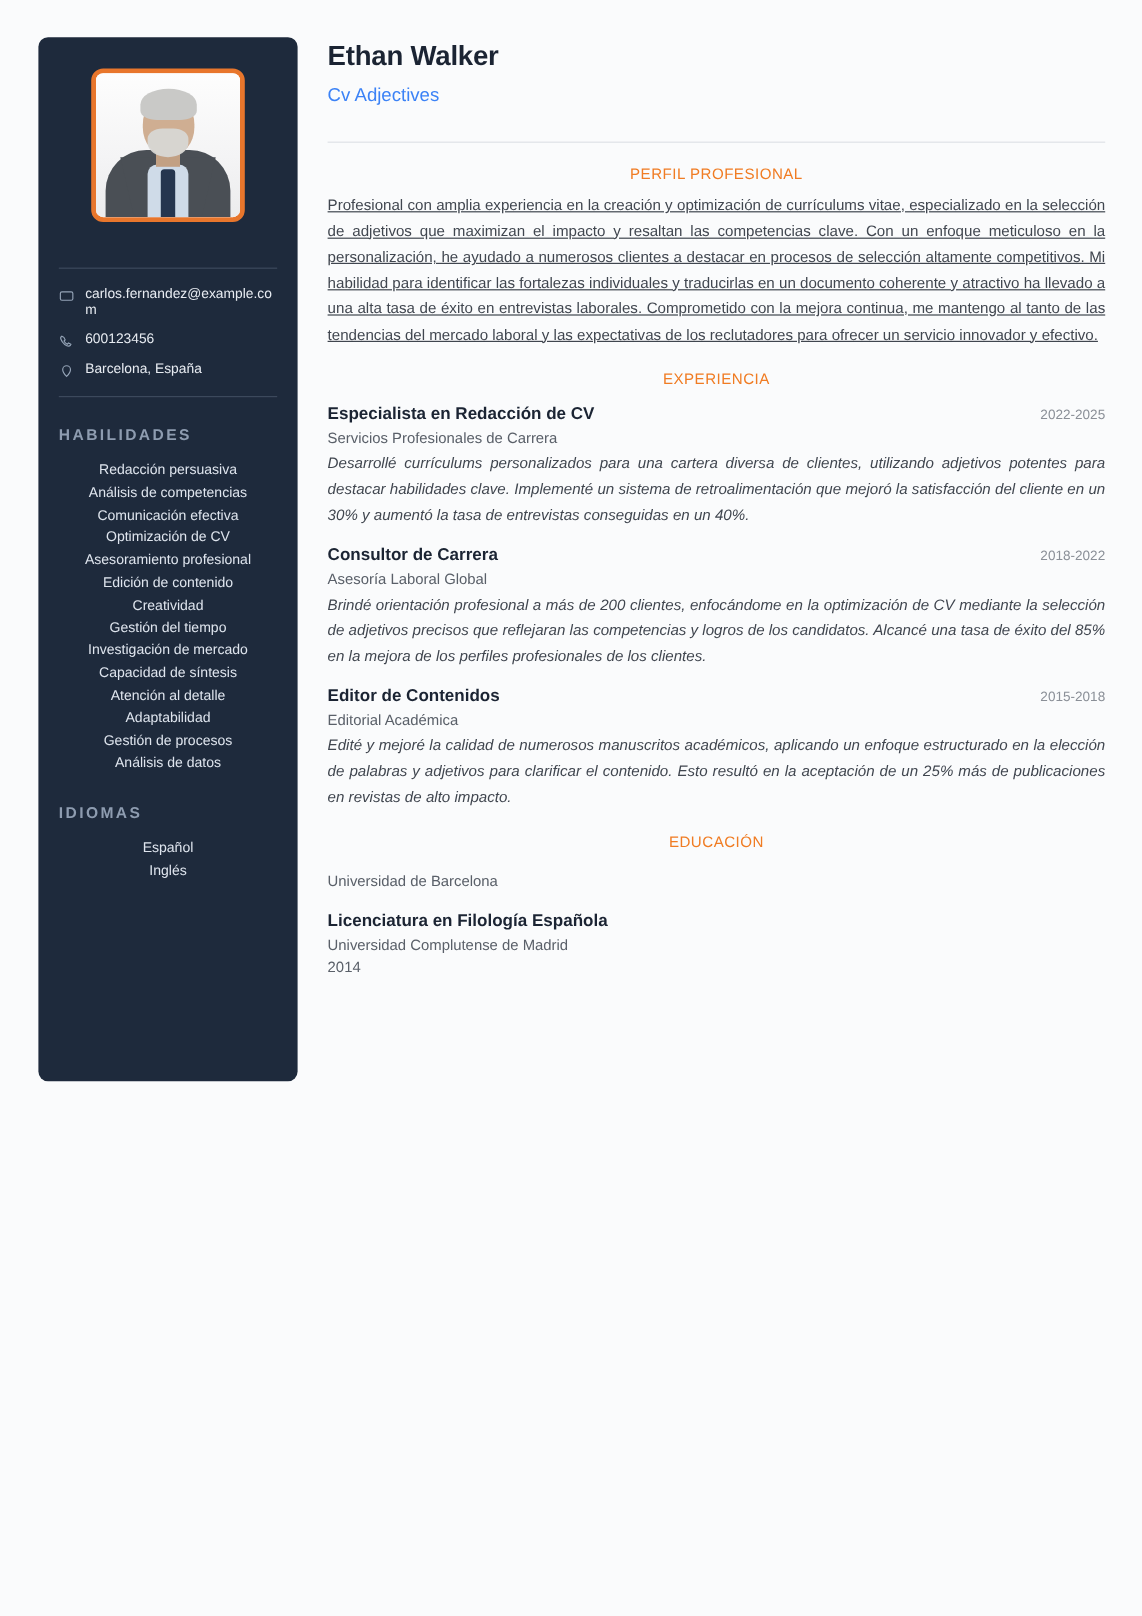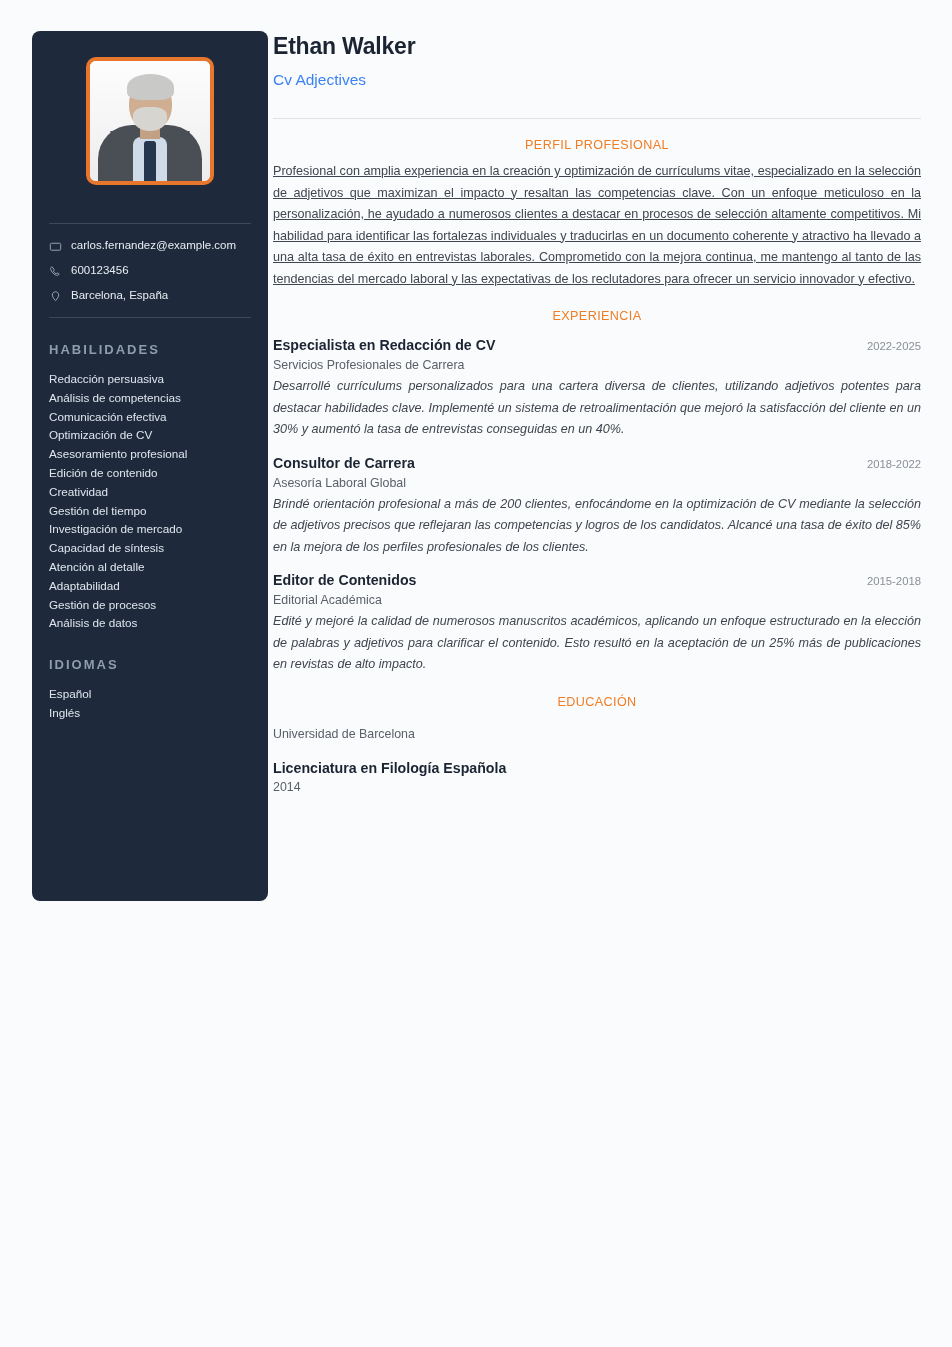--- a/index.html
+++ b/index.html
@@ -17,21 +17,21 @@
     width: 952px;
     height: 1347px;
     background: #fafbfc;
   }
 
   
   .sidebar {
     position: absolute;
     left: 32px;
     top: 31px;
-    width: 236px;
+    width: 216px;
     height: 870px;
     background: #1e2a3c;
     border-radius: 8px;
     padding: 0 17px;
   }
 
   .photo-wrap {
     margin: 26px auto 0 auto;
     width: 128px;
     height: 128px;
@@ -143,21 +143,21 @@
   }
 
   .side-heading {
     color: #8e9cb0;
     font-size: 13px;
     font-weight: bold;
     letter-spacing: 2px;
     margin-top: 24px;
     margin-bottom: 13px;
   }
-  .side-list { list-style: none; }
+  .side-list { list-style: none; text-align: center; }
   .side-list li {
     color: #dfe5ee;
     font-size: 11.7px;
     line-height: 18.8px;
   }
 
   
   .main {
     position: absolute;
     left: 273px;
@@ -380,18 +380,19 @@
 
     <section class="section">
       <div class="section-title">EDUCACIÓN</div>
 
       <div class="edu-item">
         <div class="edu-school">Universidad de Barcelona</div>
       </div>
 
       <div class="edu-item">
         <div class="edu-title">Licenciatura en Filología Española</div>
+        <div class="edu-school">Universidad Complutense de Madrid</div>
         <div class="edu-year">2014</div>
       </div>
     </section>
 
   </main>
 </div>
 
 </body></html>

